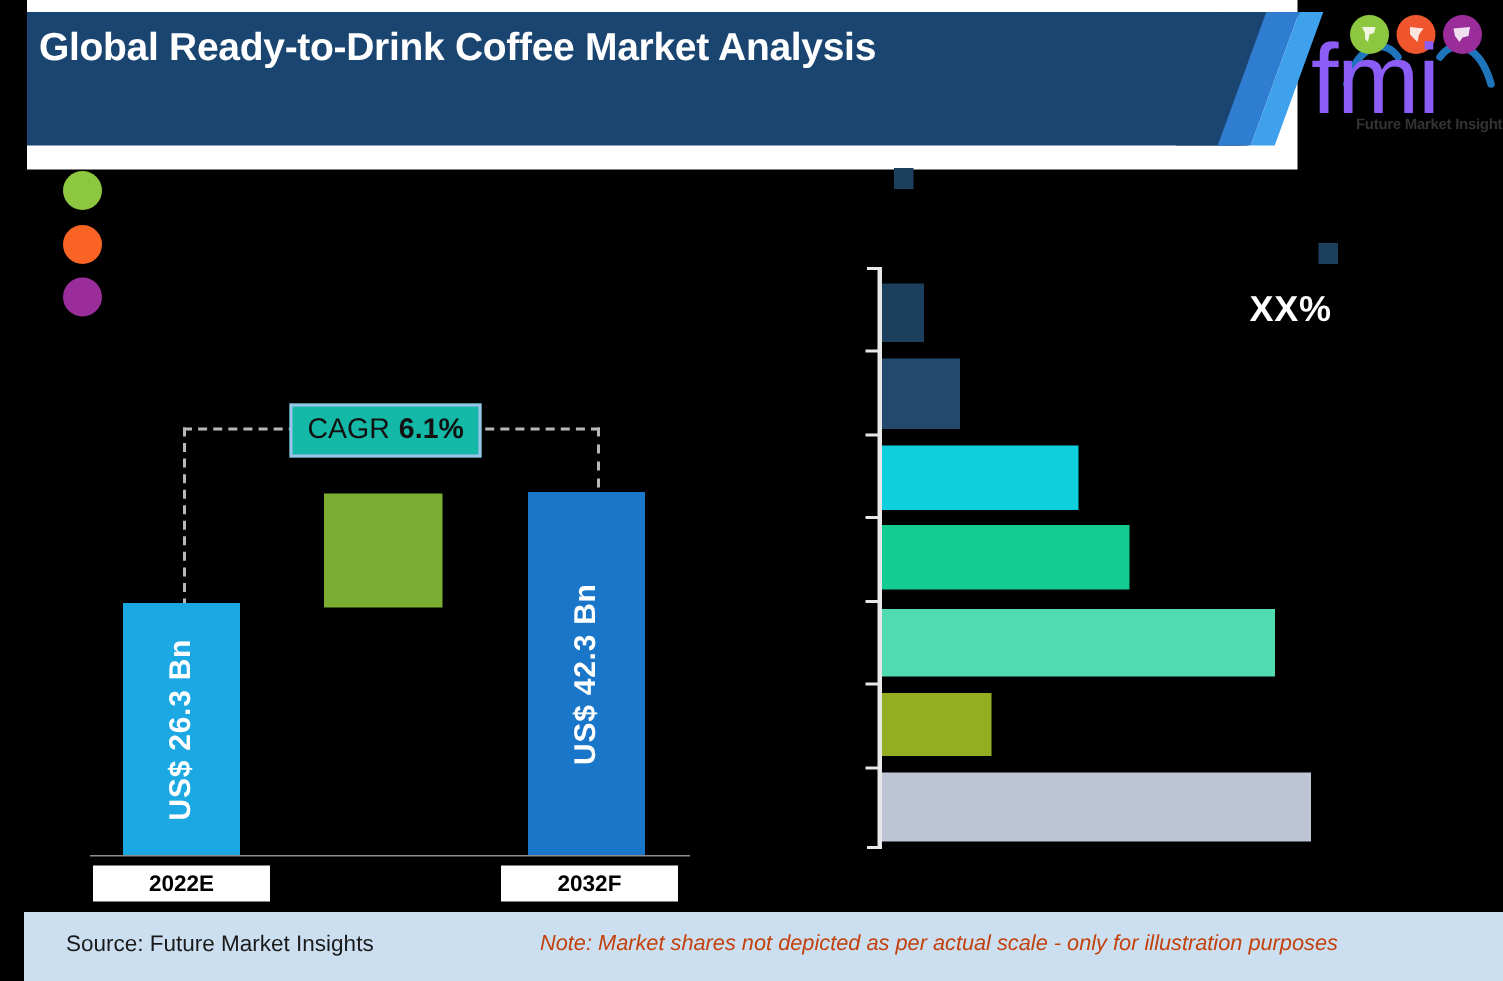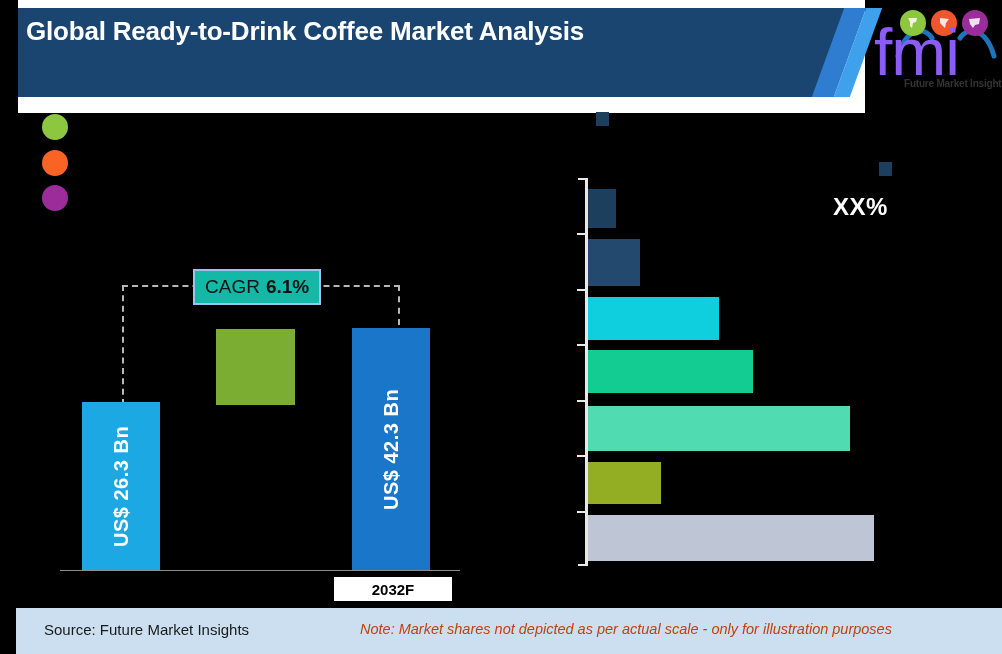--- a/index.html
+++ b/index.html
@@ -375,20 +375,21 @@
   <div class="green-square"></div>
 
   <div class="bar-col bar-2022">
     <span class="bar-value">US$ 26.3 Bn</span>
   </div>
   <div class="bar-col bar-2032">
     <span class="bar-value">US$ 42.3 Bn</span>
   </div>
 
   <div class="baseline"></div>
+  <div class="year-label year-2022">2022E</div>
   <div class="year-label year-2032">2032F</div>
 
   <div class="h-axis"></div>
   <div class="h-axis-cap" style="top:178px"></div>
   <div class="h-axis-cap" style="top:564px"></div>
 
   <div class="h-tick" style="top:233px"></div>
   <div class="h-tick" style="top:289px"></div>
   <div class="h-tick" style="top:344px"></div>
   <div class="h-tick" style="top:400px"></div>

